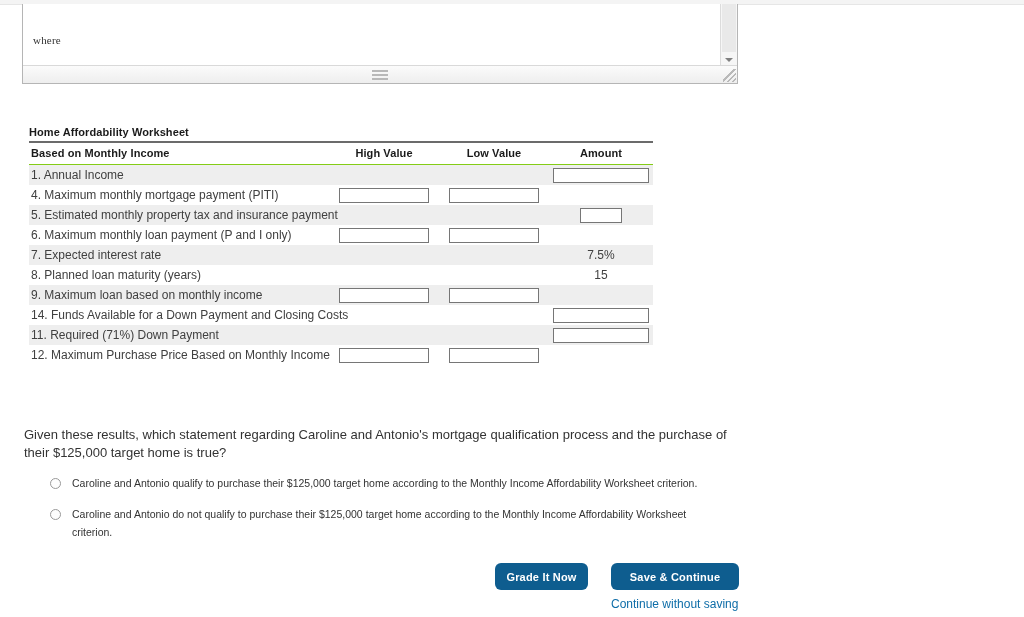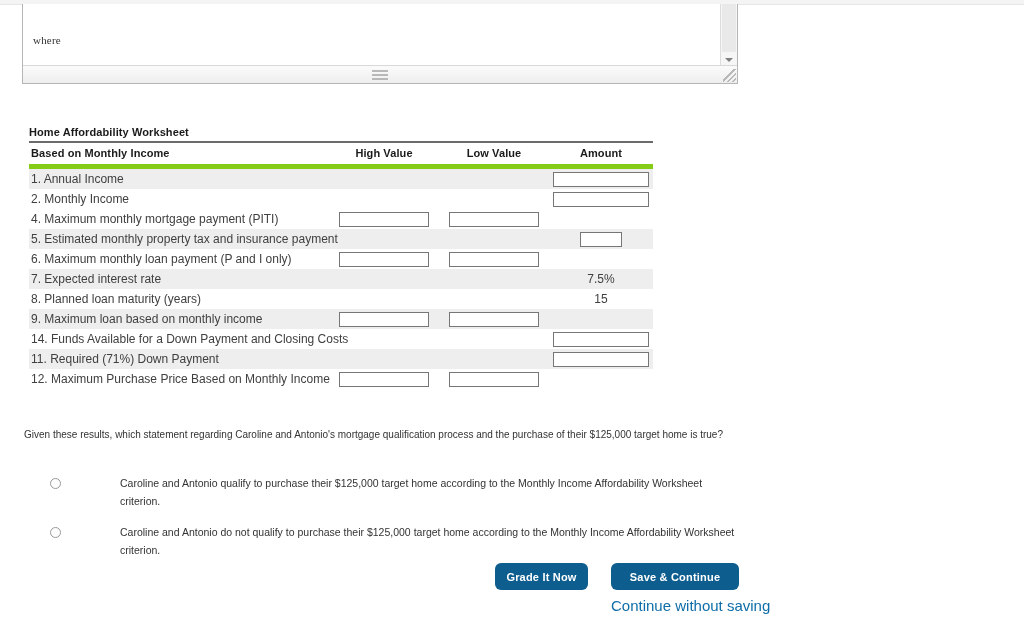--- a/index.html
+++ b/index.html
@@ -117,21 +117,21 @@
     padding-bottom: 3px;
     letter-spacing: .1px;
   }
   table.ws {
     border-collapse: collapse;
     width: 624px;
     table-layout: fixed;
   }
   table.ws thead th {
     border-top: 2px solid #6b6b6b;
-    border-bottom: 5px solid #84cc16;
+    border-bottom: 1px solid #84cc16;
     font-size: 11px;
     font-weight: bold;
     color: #1a1a1a;
     padding: 4px 0 5px 0;
     text-align: center;
     letter-spacing: .1px;
   }
   table.ws thead th.c-label {
     text-align: left;
     padding-left: 2px;
@@ -168,38 +168,37 @@
   }
   .cell-input.narrow { width: 42px; }
   .cell-input.amount { width: 96px; }
 
   
   .question {
     position: absolute;
     left: 24px;
     top: 426px;
     width: 716px;
-    font-size: 10px;
+    font-size: 13px;
     color: #333333;
     line-height: 18px;
   }
   .options {
     position: absolute;
     left: 50px;
     top: 474px;
     width: 690px;
   }
   .option {
     display: flex;
     align-items: flex-start;
     margin-bottom: 13px;
     font-size: 10.5px;
     color: #333333;
     line-height: 18px;
-    gap: 48px;
   }
   .radio {
     flex: 0 0 auto;
     width: 9px; height: 9px;
     border: 1px solid #999999;
     border-radius: 50%;
     background: #fdfdfd;
     margin: 4px 11px 0 0;
   }
   .option-label { width: 645px; }
@@ -236,21 +235,21 @@
     width: 128px; height: 27px;
     line-height: 27px;
   }
   .link-continue {
     position: absolute;
     left: 116px;
     top: 34px;
     width: 112px;
     text-align: center;
     color: #0e6da8;
-    font-size: 15px;
+    font-size: 12px;
     text-decoration: none;
     white-space: nowrap;
   }
 </style>
 </head>
 <body>
 
 <div class="top-strip"></div>
 
 <div class="editor-panel">
@@ -289,26 +288,20 @@
       </tr>
     </thead>
     <tbody>
         <tr class="shaded">
           <td class="c-label">1. Annual Income</td>
           <td></td>
           <td></td>
           <td><span class="cell-input amount"></span></td>
         </tr>
         <tr>
-          <td class="c-label">2. Monthly Income</td>
-          <td></td>
-          <td></td>
-          <td><span class="cell-input amount"></span></td>
-        </tr>
-        <tr>
           <td class="c-label">4. Maximum monthly mortgage payment (PITI)</td>
           <td><span class="cell-input"></span></td>
           <td><span class="cell-input"></span></td>
           <td></td>
         </tr>
         <tr class="shaded">
           <td class="c-label">5. Estimated monthly property tax and insurance payment</td>
           <td></td>
           <td></td>
           <td><span class="cell-input narrow"></span></td>

